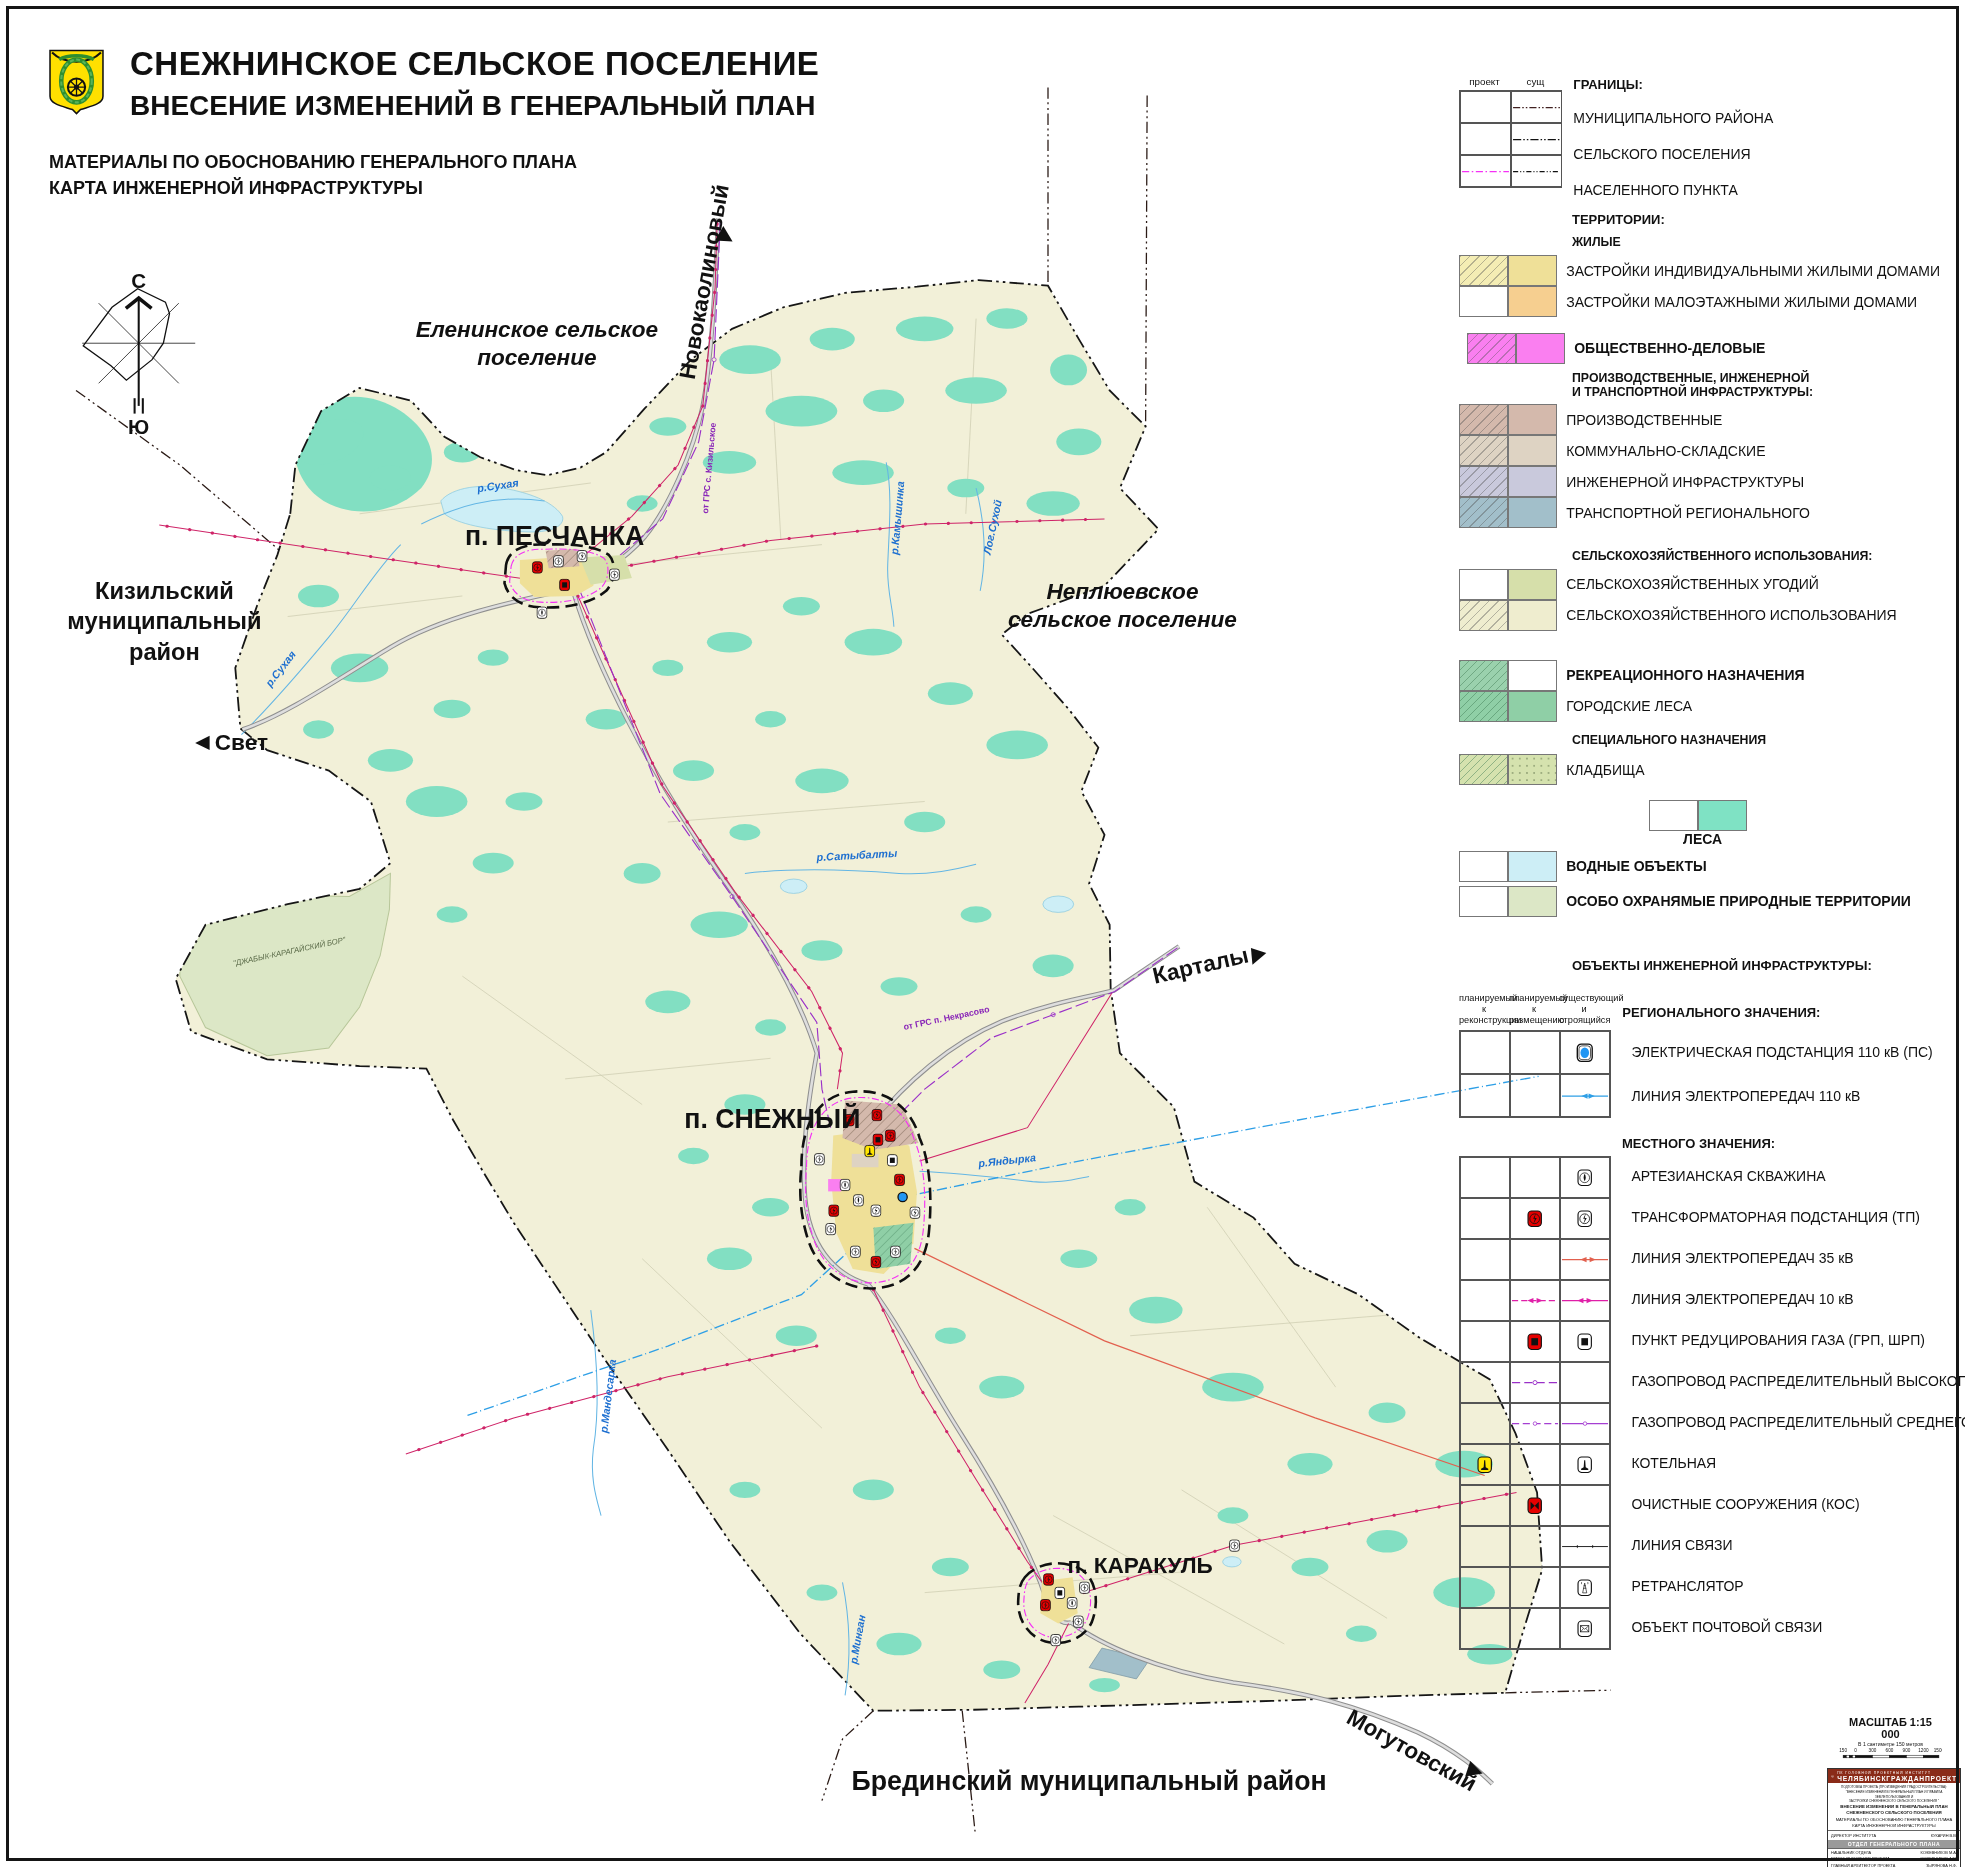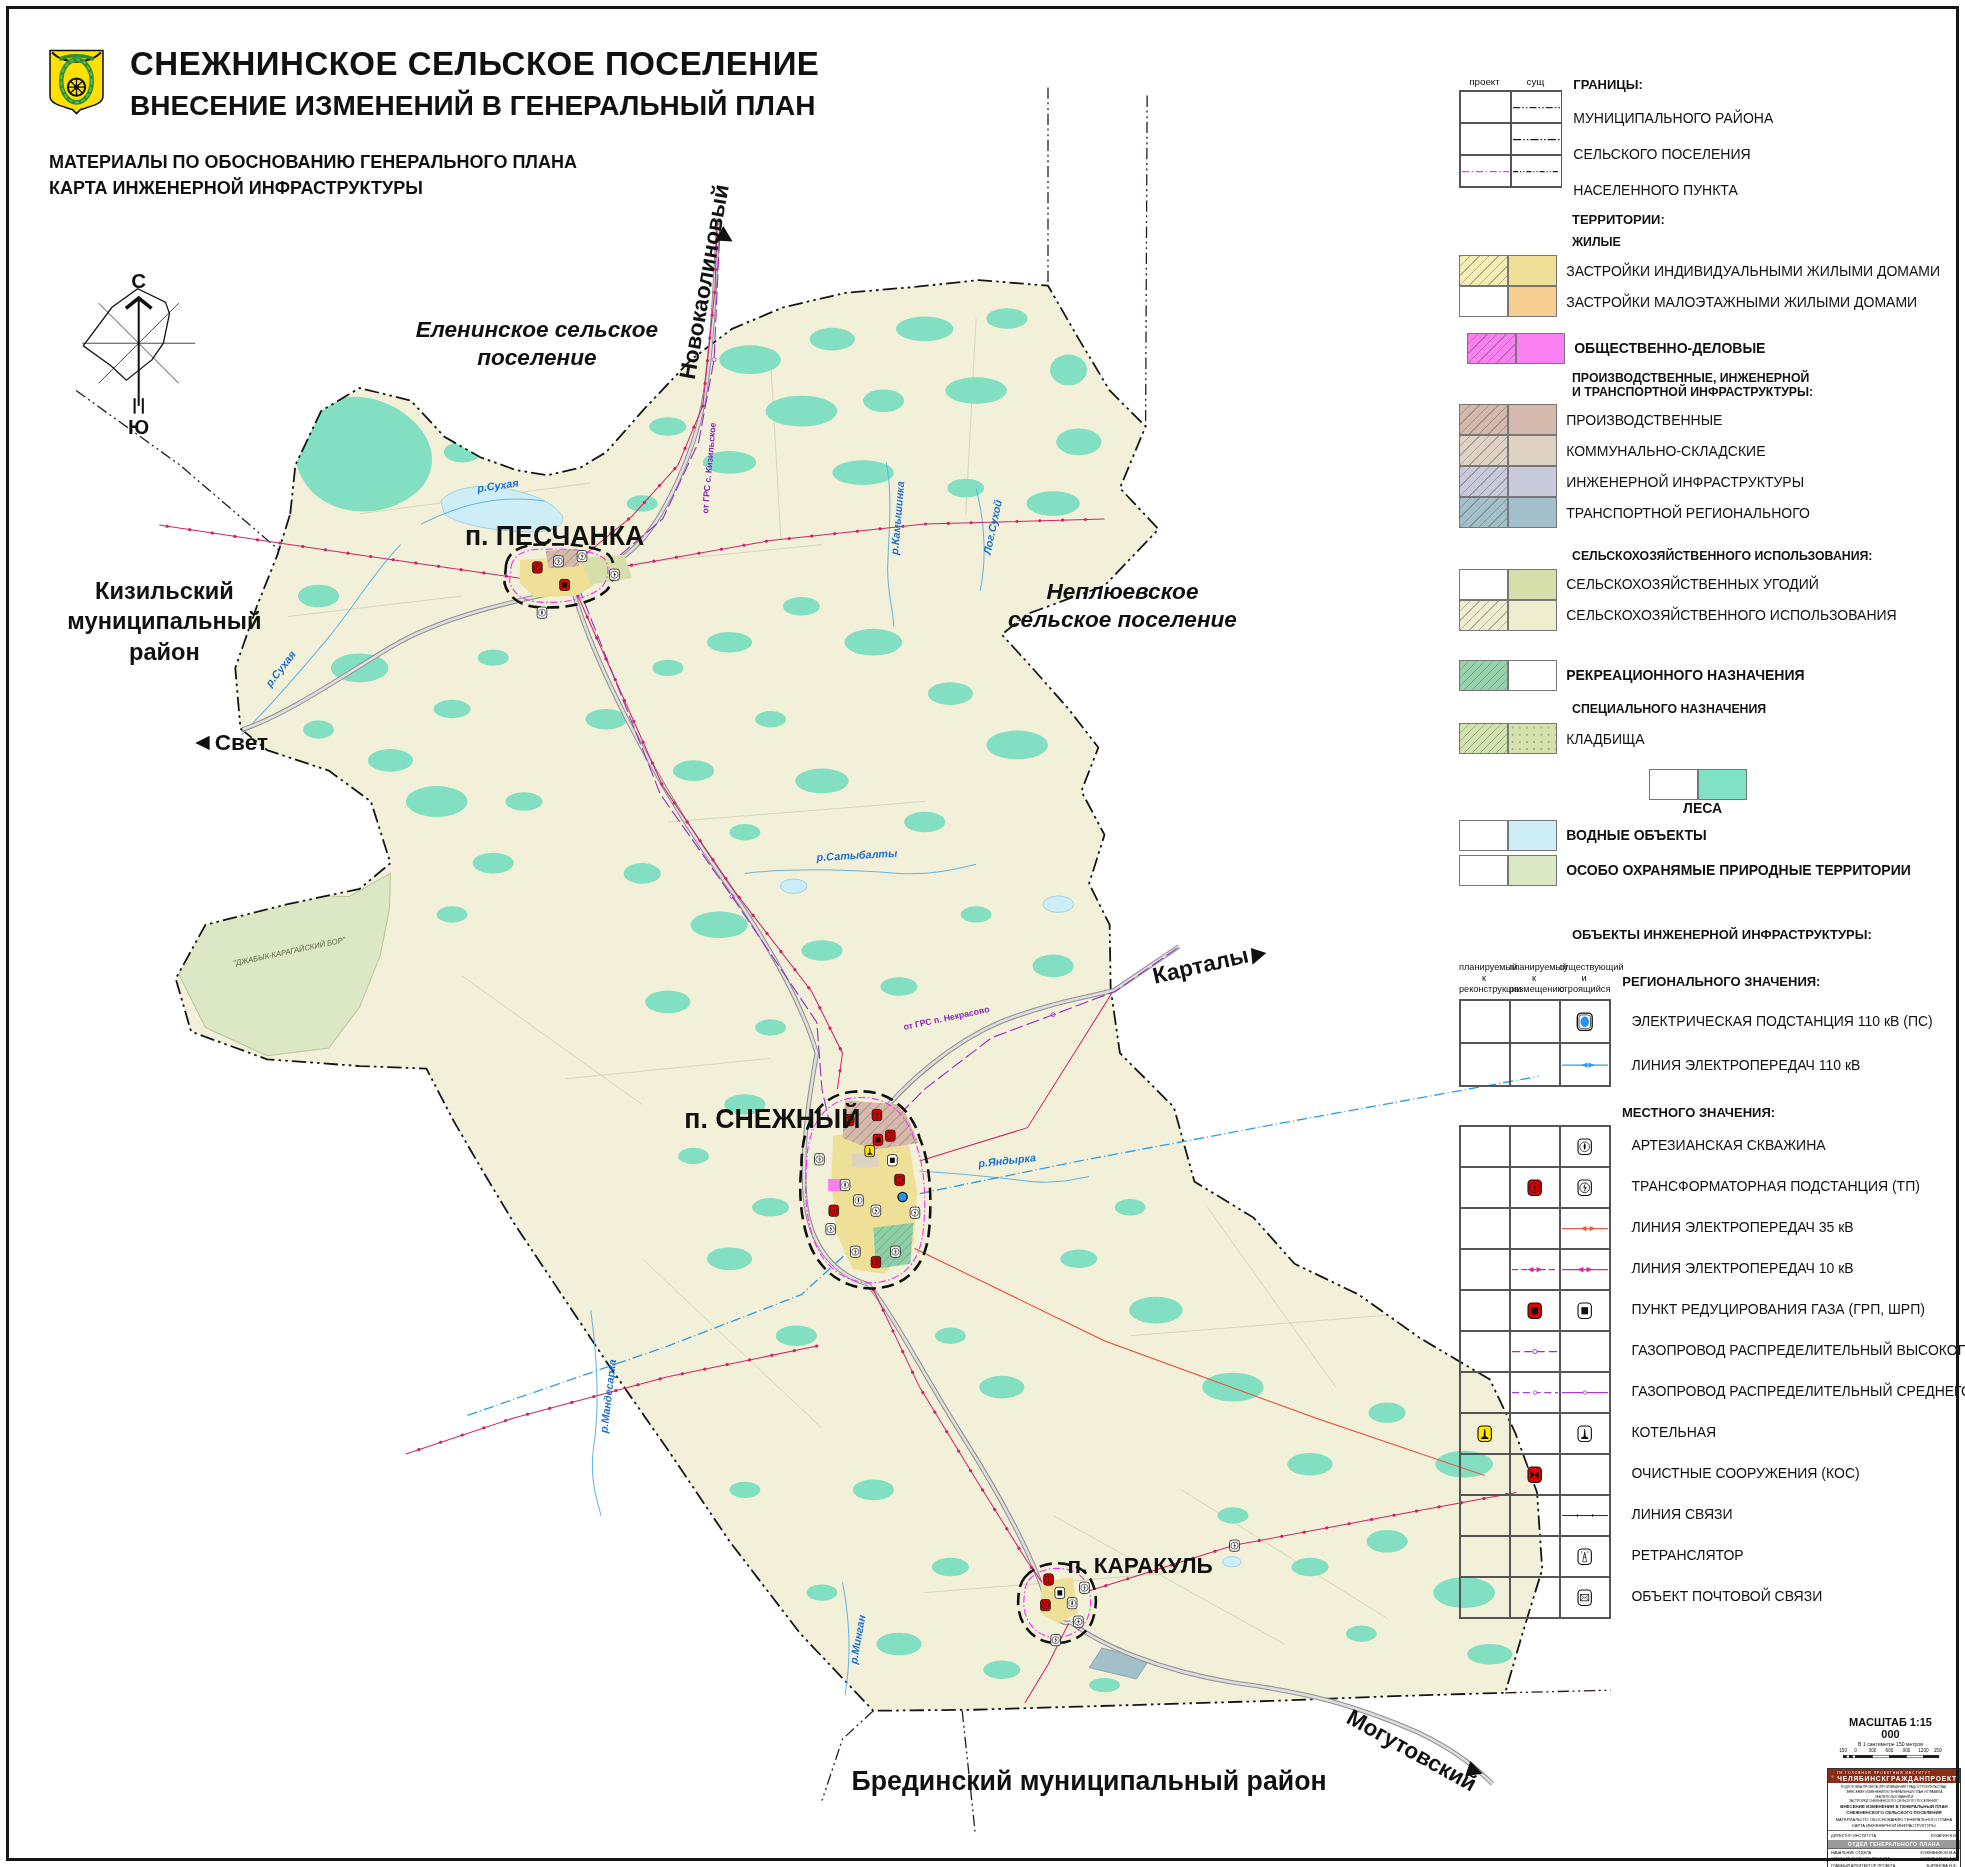--- a/index.html
+++ b/index.html
@@ -575,20 +575,27 @@
           </div>
         <div class="lg-lab">СЕЛЬСКОХОЗЯЙСТВЕННОГО ИСПОЛЬЗОВАНИЯ</div>
       </div>
       <div class="lg-row" style="margin-top:29px;">
         <div class="swp">
             <div class="sw hatchg" style="background-color:var(--c-rekr);"></div>
             <div class="sw" style="background:#fff;"></div>
           </div>
         <div class="lg-lab lg-sub">РЕКРЕАЦИОННОГО НАЗНАЧЕНИЯ</div>
       </div>
+      <div class="lg-row">
+        <div class="swp">
+            <div class="sw hatchg" style="background-color:var(--c-gorles);"></div>
+            <div class="sw" style="background-color:var(--c-gorles);"></div>
+          </div>
+        <div class="lg-lab">ГОРОДСКИЕ ЛЕСА</div>
+      </div>
       <div class="lg-sub" style="margin:11.3px 0 7.2px 113px;">СПЕЦИАЛЬНОГО НАЗНАЧЕНИЯ</div>
       <div class="lg-row">
         <div class="swp">
             <div class="sw hatchg" style="background-color:var(--c-kladb);"></div>
             <div class="sw dots" style="background-color:var(--c-kladb);"></div>
           </div>
         <div class="lg-lab">КЛАДБИЩА</div>
       </div>
       <div class="lg-row" style="margin-top:14.4px;flex-direction:column;">
         <div class="swp">

